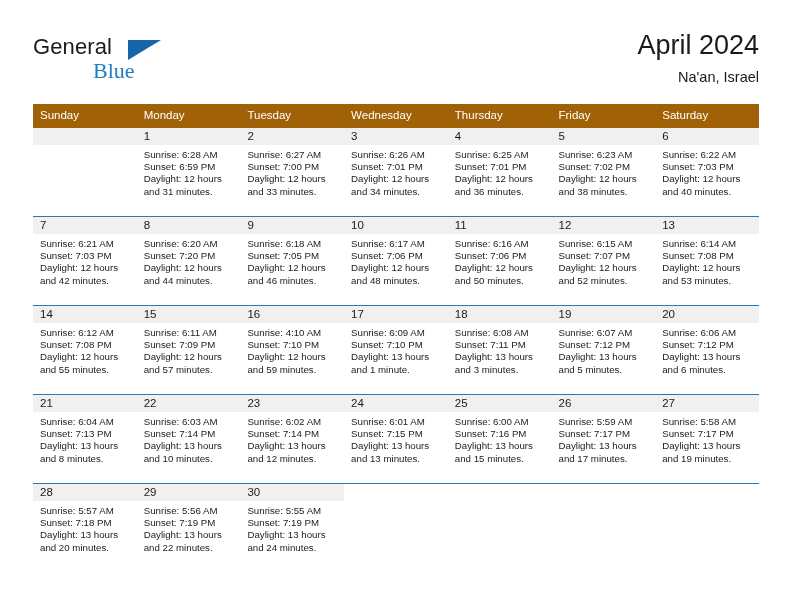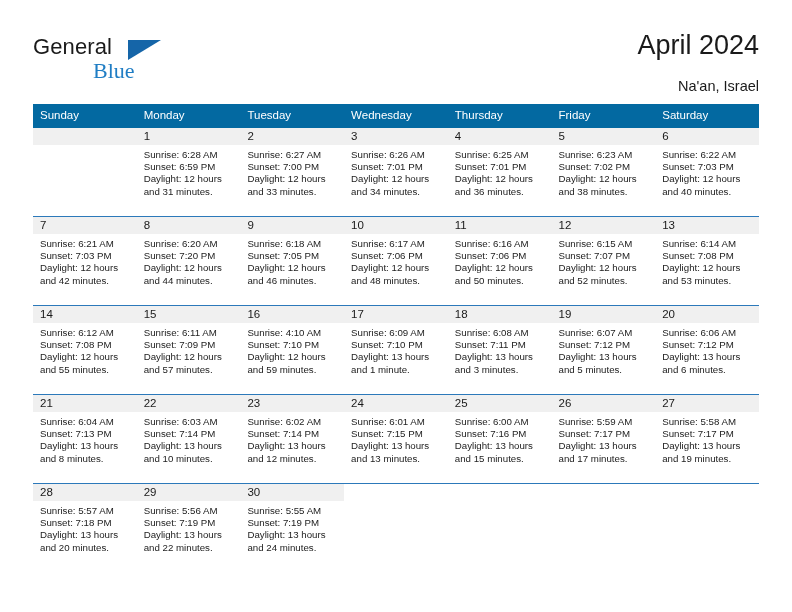--- a/index.html
+++ b/index.html
@@ -73,38 +73,38 @@
   .cal-title {
     font-size: 27px;
     color: #1a1a1a;
     line-height: 34px;
     white-space: nowrap;
   }
   .cal-location {
     font-size: 14.5px;
     color: #1a1a1a;
     line-height: 22px;
-    margin-top: 13px;
+    margin-top: 4px;
     white-space: nowrap;
   }
 
   
   .calendar {
     position: absolute;
     left: 33px;
     top: 104px;
     width: 726px;
   }
   table.cal {
     width: 726px;
     border-collapse: collapse;
     table-layout: fixed;
   }
   table.cal th {
-    background: #0369a1;
+    background: #a16207;
     color: #ffffff;
     font-size: 11.5px;
     font-weight: normal;
     text-align: left;
     padding: 5px 0 6px 7px;
     height: 11px;
     line-height: 13px;
   }
   table.cal td {
     vertical-align: top;

